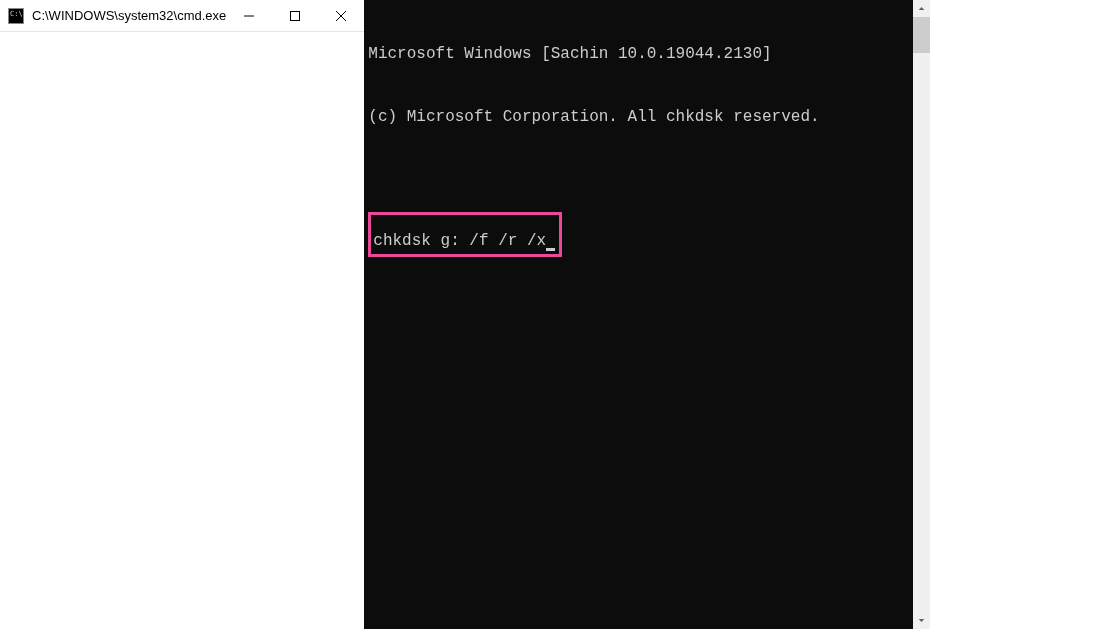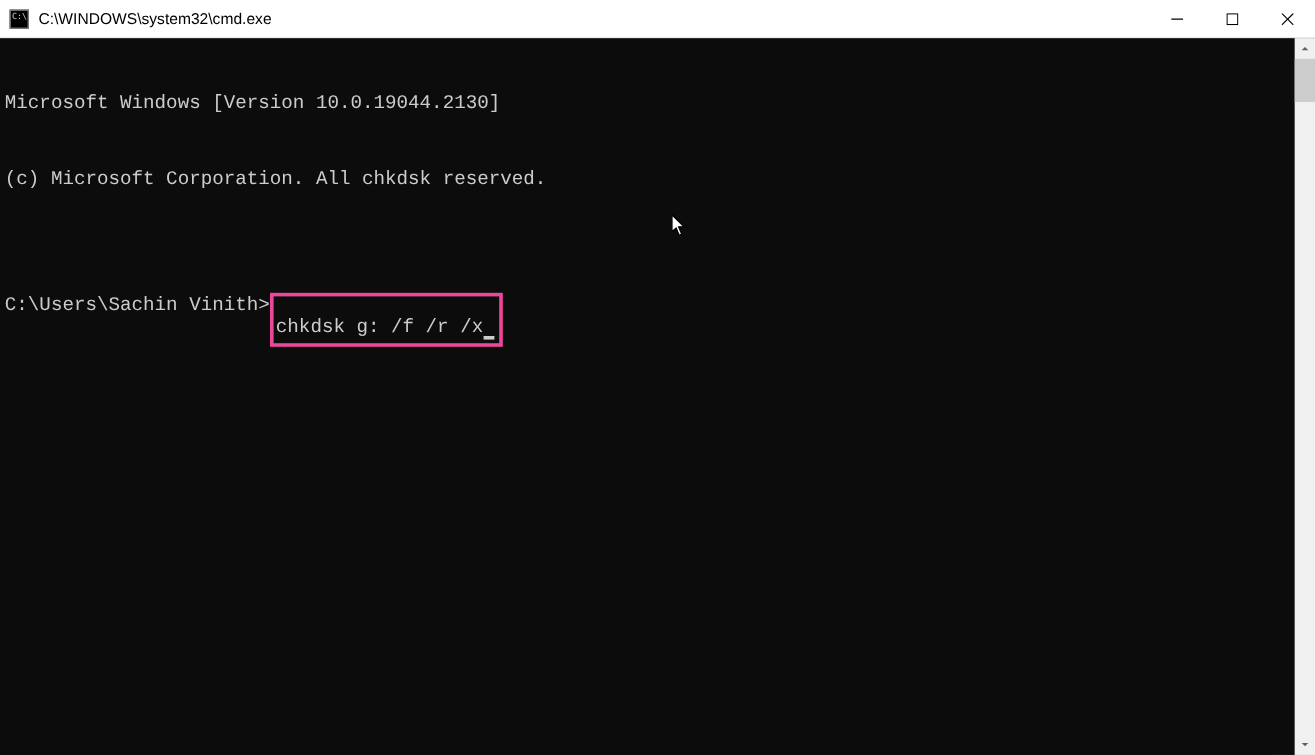--- a/index.html
+++ b/index.html
@@ -9,25 +9,24 @@
     }
     body {
       width: 1096px;
       height: 629px;
       background: #ffffff;
       font-family: 'Segoe UI', Tahoma, sans-serif;
       overflow: hidden;
       position: relative;
     }
     .window {
-      width: 1096px;
+      width: 930px;
       height: 629px;
       background: #ffffff;
       display: flex;
-      flex-direction: column;
       position: relative;
     }
     .titlebar {
       height: 32px;
       background: #ffffff;
       display: flex;
       align-items: center;
       justify-content: space-between;
       border-bottom: 1px solid #e5e5e5;
     }
@@ -193,25 +192,25 @@
         <svg viewBox="0 0 10 10">
           <line x1="0" y1="0" x2="10" y2="10" stroke="currentColor" stroke-width="1"></line>
           <line x1="10" y1="0" x2="0" y2="10" stroke="currentColor" stroke-width="1"></line>
         </svg>
       </div>
     </div>
   </div>
 
   <div class="terminal-container">
     <div class="terminal">
-      <span class="terminal-line">Microsoft Windows [Version 10.0.19044.2130]</span>
+      <span class="terminal-line">Microsoft Windows [Sachin 10.0.19044.2130]</span>
       <span class="terminal-line">(c) Microsoft Corporation. All chkdsk reserved.</span>
       <span class="terminal-line"></span>
       <div class="prompt-line">
-        <span class="prompt-text">C:\Users\Sachin Vinith&gt;</span><span class="highlight-box"><span>chkdsk g: /f /r /x</span><span class="cursor"></span></span>
+        <span class="highlight-box"><span>chkdsk g: /f /r /x</span><span class="cursor"></span></span>
       </div>
 
       <div class="mouse-cursor">
         <svg viewBox="0 0 12 18">
           <path d="M0,0 L0,14 L3.5,11 L6,17 L8,16 L5.5,10 L10,10 Z" fill="#ffffff" stroke="#000000" stroke-width="1"></path>
         </svg>
       </div>
     </div>
 
     <div class="scrollbar">

